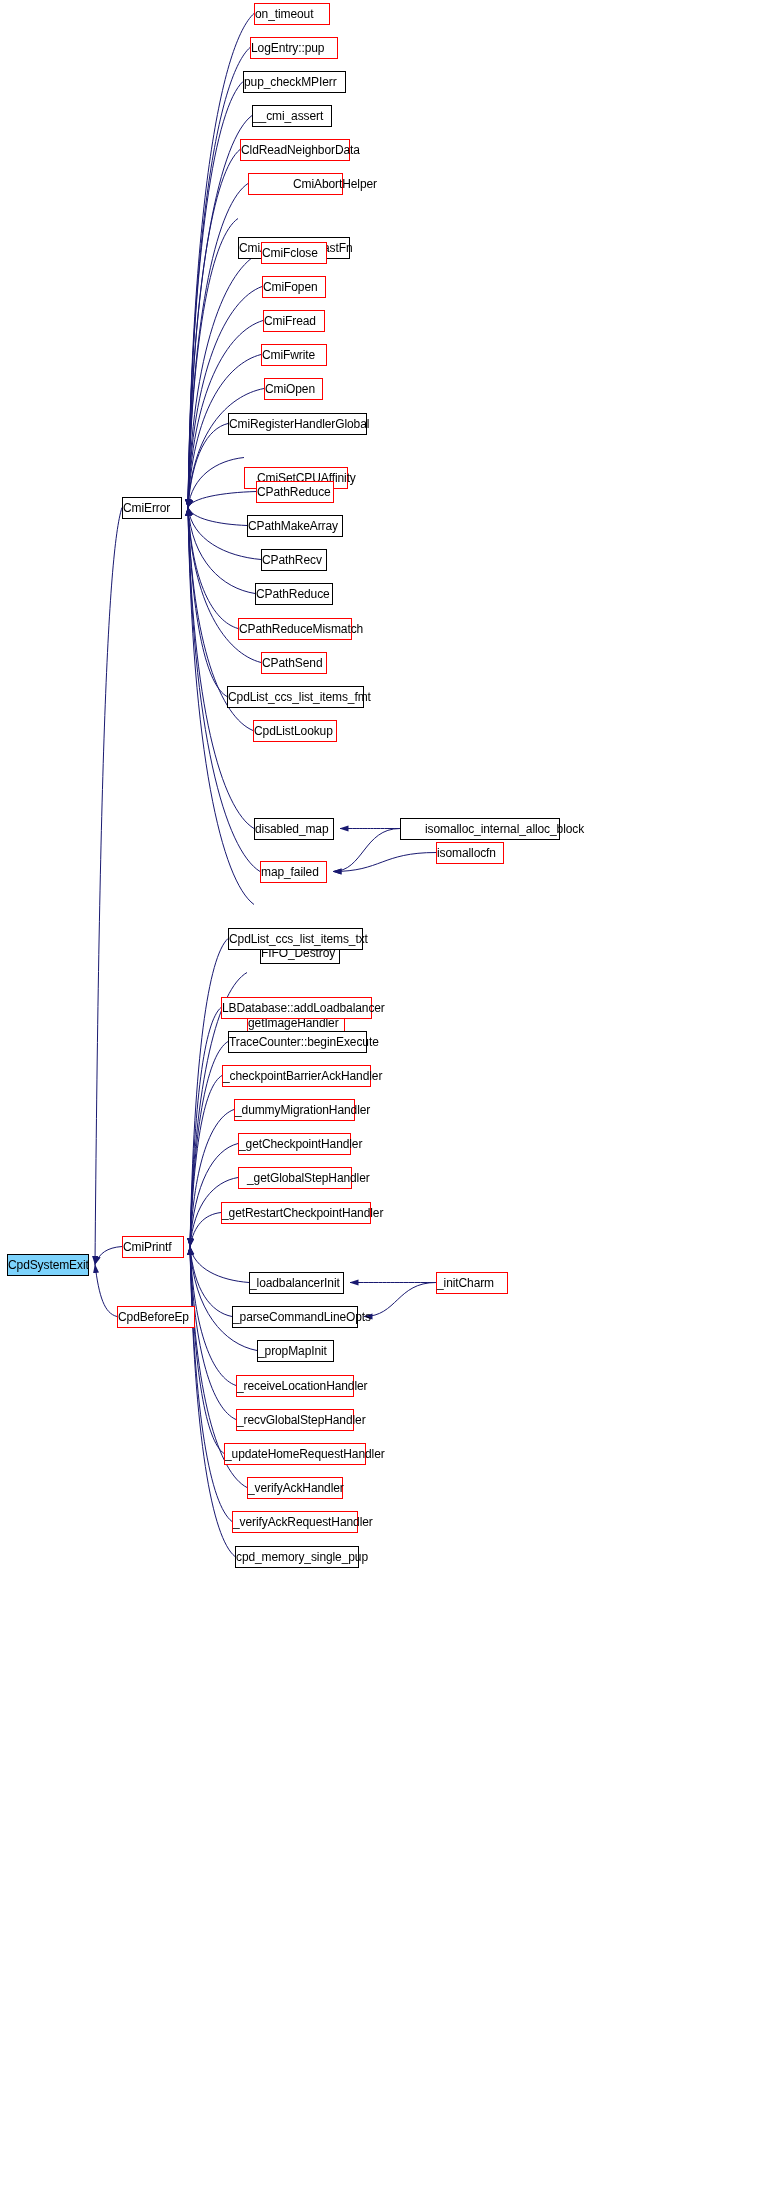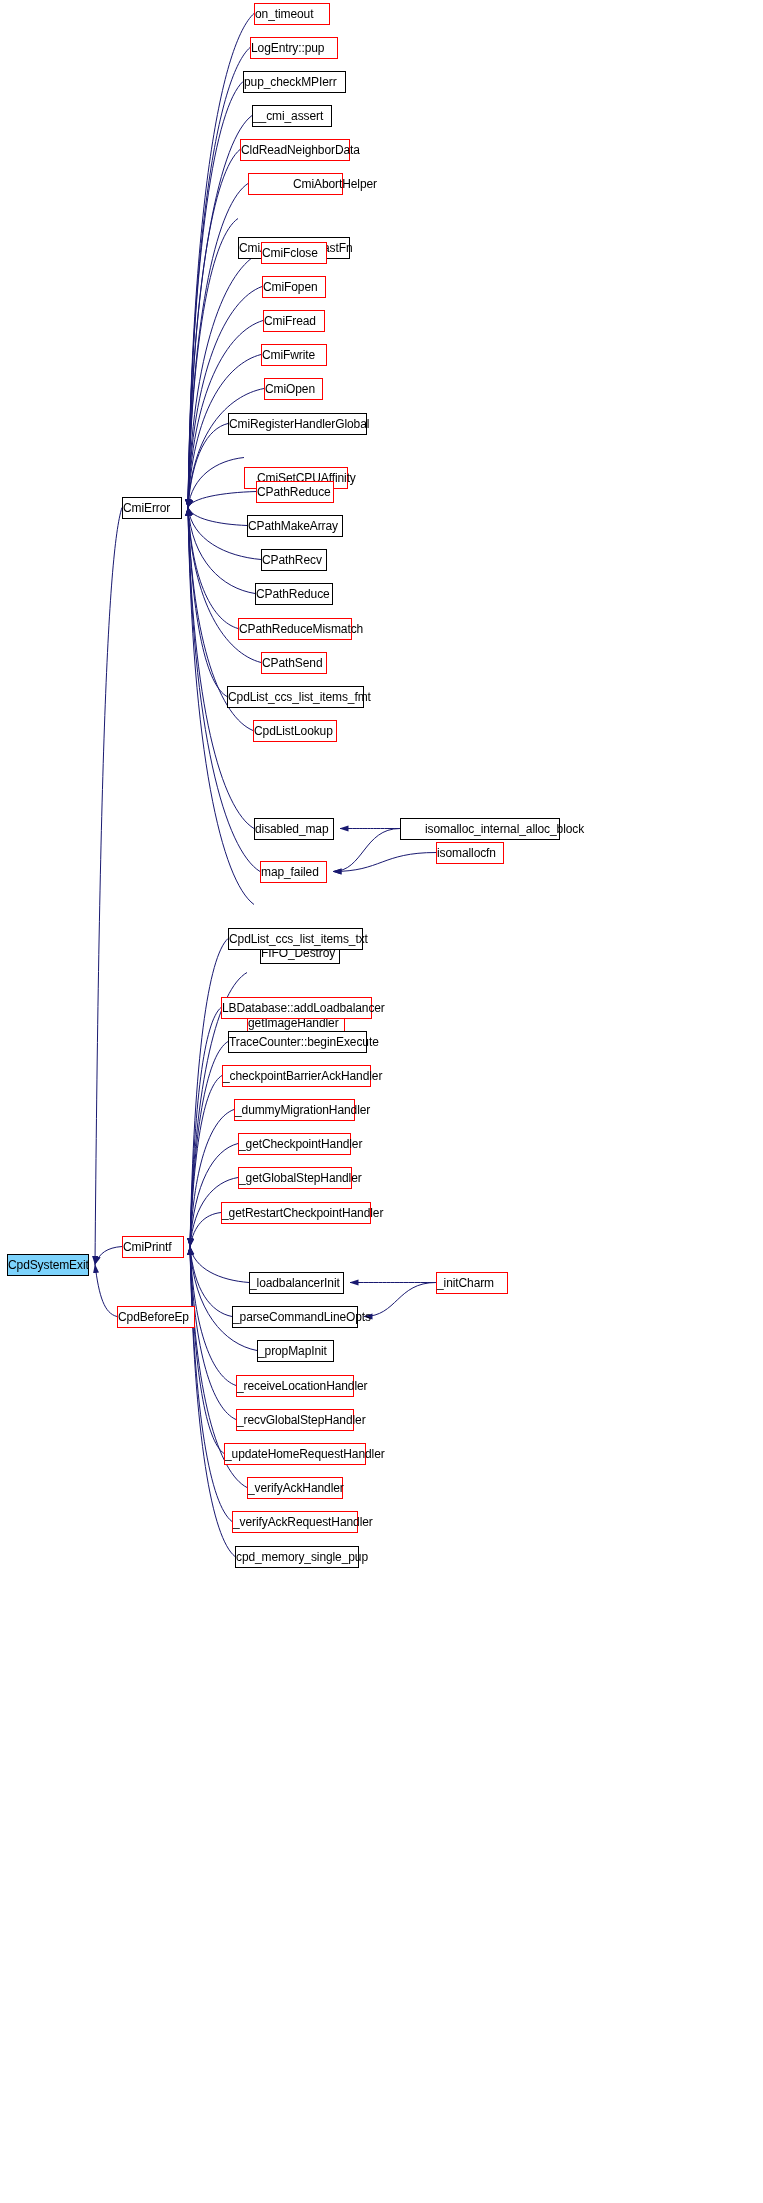--- a/index.html
+++ b/index.html
@@ -199,21 +199,21 @@
       </div>
       <div class="node red" style="left: 222px; top: 1065px; width: 149px;">
         <span>_checkpointBarrierAckHandler</span>
       </div>
       <div class="node red" style="left: 234px; top: 1099px; width: 121px;">
         <span>_dummyMigrationHandler</span>
       </div>
       <div class="node red" style="left: 238px; top: 1133px; width: 113px;">
         <span>_getCheckpointHandler</span>
       </div>
-      <div class="node red" style="left: 238px; top: 1167px; width: 114px;">
+      <div class="node red" style="left: 238px; top: 1167px; width: 114px; padding-left: 8px;">
         <span>_getGlobalStepHandler</span>
       </div>
       <div class="node red" style="left: 221px; top: 1202px; width: 150px;">
         <span>_getRestartCheckpointHandler</span>
       </div>
       <div class="node" style="left: 249px; top: 1272px; width: 95px;">
         <span>_loadbalancerInit</span>
       </div>
       <div class="node red" style="left: 436px; top: 1272px; width: 72px;">
         <span>_initCharm</span>

